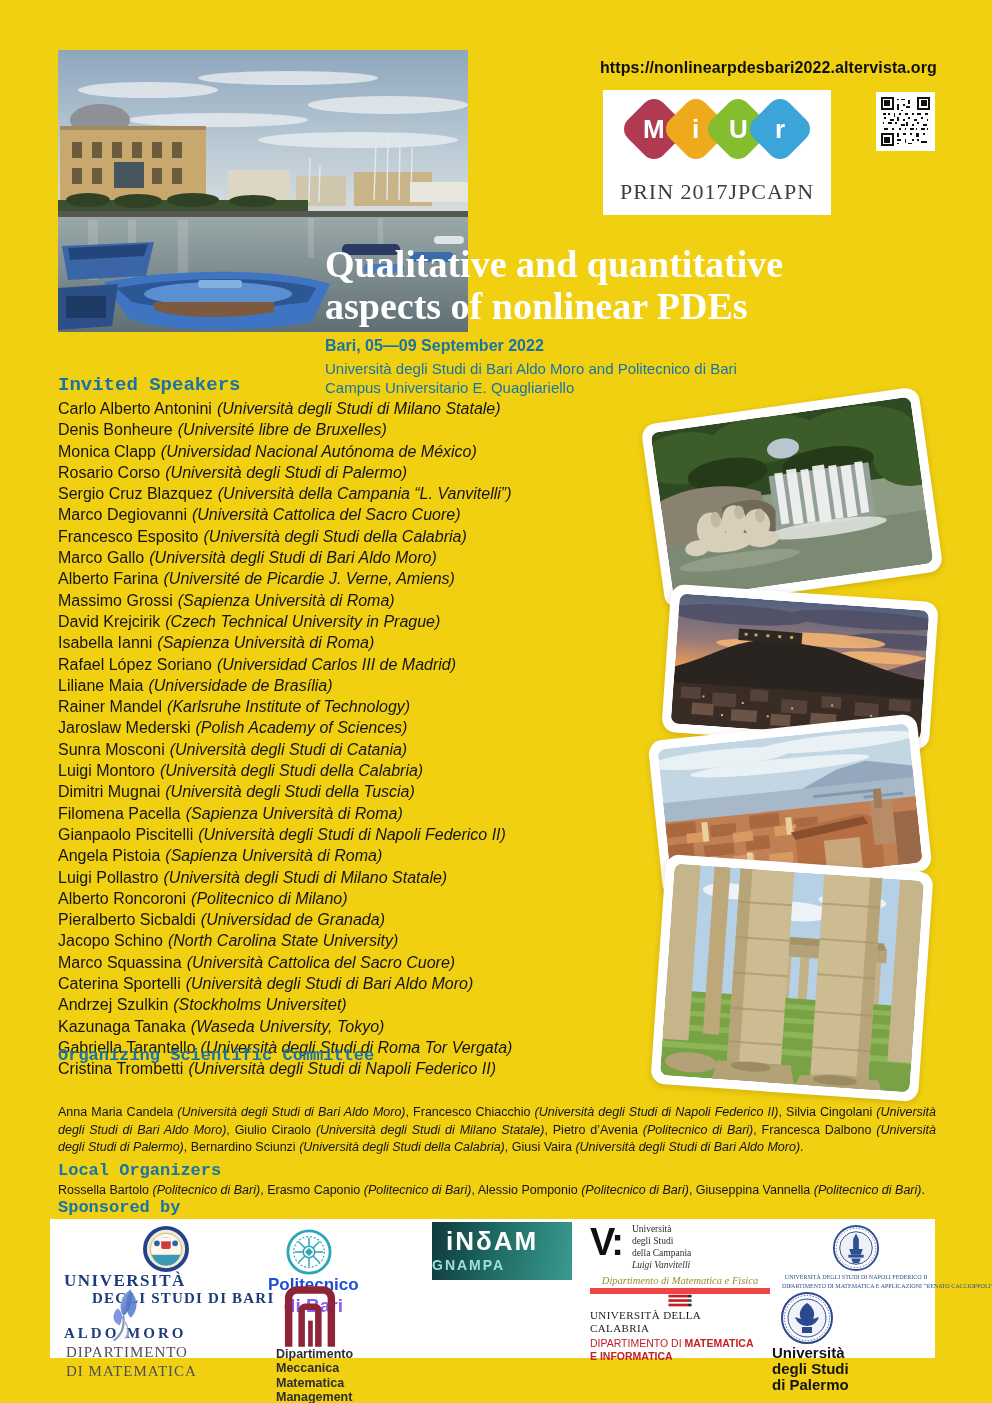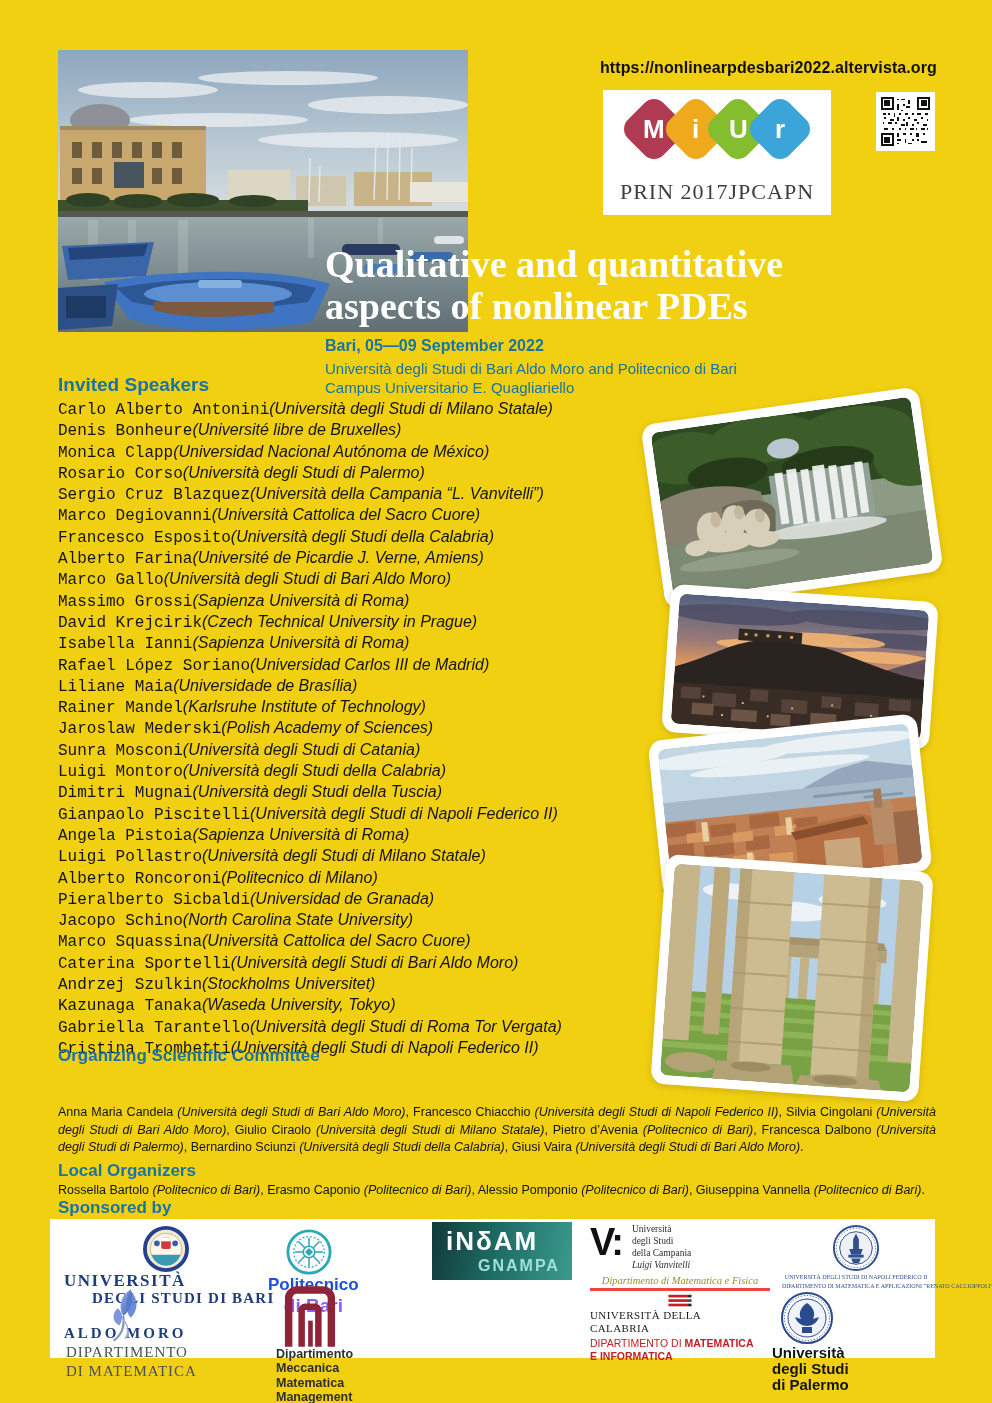--- a/index.html
+++ b/index.html
@@ -33,30 +33,30 @@
   .qr svg{display:block; width:100%; height:100%;}
 
   
   .title{left:325px; top:243px; width:600px; color:#ffffff;
          font-family:"Liberation Serif", serif; font-weight:700; font-size:38px; line-height:42px;}
   .subtitle{left:325px; top:337px; color:#1873a6;}
   .subtitle .date{font-weight:700; font-size:16px; margin-bottom:4px;}
   .subtitle .line{font-size:15px; line-height:19px;}
 
   
-  .heading{color:#1873a6; font-weight:700; font-size:18px;}
+  .heading{color:#1873a6; font-weight:700; font-size:18px;font-family:Liberation Mono, monospace;}
   .h-speakers{left:58px; top:374px; font-size:19px;}
   .h-committee{left:58px; top:1046px; font-size:17px;}
   .h-local{left:58px; top:1161px; font-size:17px;}
   .h-sponsored{left:58px; top:1198px; font-size:17px;}
 
   
   .speakers{left:58px; top:400px; width:610px; color:#141414;}
   .sp-line{height:21.3px; white-space:nowrap; font-size:16px;}
-  .sp-n{font-family:Liberation Mono, monospace;}
+  .sp-n{margin-right:5px;}
   .sp-a{font-style:italic;}
 
   
   .runs{left:58px; top:1104px; width:878px; font-size:12.5px; line-height:17.5px;
         color:#141414; text-align:justify;}
   .runs-local{top:1182px; text-align:left;}
   .runs .it{font-style:italic;}
 
   
   .polaroid{position:absolute; background:#fff; padding:9px; border-radius:14px;
@@ -81,36 +81,36 @@
 
   .lg-poliba{left:210px; top:10px;}
   .poliba-txt{margin-left:8px; line-height:1.15; font-weight:700;}
   .poliba-l1{font-size:17px; color:#1d4ed8;}
   .poliba-l2{font-size:19px; color:#8b5cf6;text-align:center;}
 
   .lg-indam{left:382px; top:3px; width:140px; height:58px;
             background:linear-gradient(100deg,#11393b 0%,#1e6b63 45%,#3a9a8e 100%);
             display:block; color:#fff;}
   .indam-name{font-size:26px; font-weight:600; letter-spacing:2px; padding:4px 0 0 14px;}
-  .indam-sub{font-size:16px; font-weight:700; letter-spacing:2px; color:#9fe0d8; padding-left:46px;}
+  .indam-sub{font-size:14px; font-weight:700; letter-spacing:2px; color:#9fe0d8; }
 
   .lg-dipmat{left:8px; top:68px;}
   .dipmat-txt{margin-left:8px; color:#4f4f4f; font-family:"Liberation Serif", serif;
               font-size:15px; letter-spacing:1px; line-height:1.25;}
 
   .lg-dmmm{left:216px; top:66px;}
   .dmmm-txt{margin-left:10px; font-size:12.5px; font-weight:700; color:#2e2e2e; line-height:1.15;}
 
   .lg-vanvitelli{left:540px; top:5px; width:180px; display:block;}
   .vanv-row{display:flex; align-items:flex-start;}
   .vanv-v{font-size:38px; font-weight:800; color:#111; letter-spacing:-2px; line-height:.95; margin-right:10px;}
   .vanv-lines{font-family:"Liberation Serif", serif; font-size:9.5px; color:#2e2e2e; line-height:1.25;}
   .vanv-l4{font-style:italic;}
   .vanv-dep{margin-top:3px; font-family:"Liberation Serif", serif; font-style:italic; font-size:10.5px;
-            color:#9c8d33; text-align:center; border-bottom:3px solid #ef4444; padding-bottom:2px;}
+            color:#9c8d33; text-align:center; border-bottom:6px solid #ef4444; padding-bottom:2px;}
 
   .lg-unical{left:540px; top:74px; width:180px; display:block; text-align:left;}
   .unical-name{font-family:"Liberation Serif", serif; font-size:11px; color:#1c1c1c; letter-spacing:.4px; line-height:1.15;}
   .unical-dep{margin-top:3px; font-size:10.5px; color:#c22026; line-height:1.2;}
   .unical-dep b{font-weight:700;}
 
   .lg-federico{left:732px; top:5px; width:148px; display:block; text-align:center;}
   .fed-caps{margin-top:2px; font-family:"Liberation Serif", serif; font-size:6px; color:#33508c; line-height:1.3; white-space:nowrap;}
 
   .lg-palermo{left:716px; top:72px;}
@@ -286,28 +286,28 @@
 
       <div class="sp-line">
         <span class="sp-n">Marco Degiovanni</span><span class="sp-a">(Università Cattolica del Sacro Cuore)</span>
       </div>
 
       <div class="sp-line">
         <span class="sp-n">Francesco Esposito</span><span class="sp-a">(Università degli Studi della Calabria)</span>
       </div>
 
       <div class="sp-line">
+        <span class="sp-n">Marco Gallo</span><span class="sp-a">(Università degli Studi di Bari Aldo Moro)</span>
+      </div>
+
+      <div class="sp-line">
         <span class="sp-n">Alberto Farina</span><span class="sp-a">(Université de Picardie J. Verne, Amiens)</span>
       </div>
 
       <div class="sp-line">
-        <span class="sp-n">Marco Gallo</span><span class="sp-a">(Università degli Studi di Bari Aldo Moro)</span>
-      </div>
-
-      <div class="sp-line">
         <span class="sp-n">Massimo Grossi</span><span class="sp-a">(Sapienza Università di Roma)</span>
       </div>
 
       <div class="sp-line">
         <span class="sp-n">David Krejcirik</span><span class="sp-a">(Czech Technical University in Prague)</span>
       </div>
 
       <div class="sp-line">
         <span class="sp-n">Isabella Ianni</span><span class="sp-a">(Sapienza Università di Roma)</span>
       </div>
@@ -333,20 +333,23 @@
       </div>
 
       <div class="sp-line">
         <span class="sp-n">Luigi Montoro</span><span class="sp-a">(Università degli Studi della Calabria)</span>
       </div>
 
       <div class="sp-line">
         <span class="sp-n">Dimitri Mugnai</span><span class="sp-a">(Università degli Studi della Tuscia)</span>
       </div>
 
+      <div class="sp-line">
+        <span class="sp-n">Filomena Pacella</span><span class="sp-a">(Sapienza Università di Roma)</span>
+      </div>
 
       <div class="sp-line">
         <span class="sp-n">Gianpaolo Piscitelli</span><span class="sp-a">(Università degli Studi di Napoli Federico II)</span>
       </div>
 
       <div class="sp-line">
         <span class="sp-n">Angela Pistoia</span><span class="sp-a">(Sapienza Università di Roma)</span>
       </div>
 
       <div class="sp-line">

